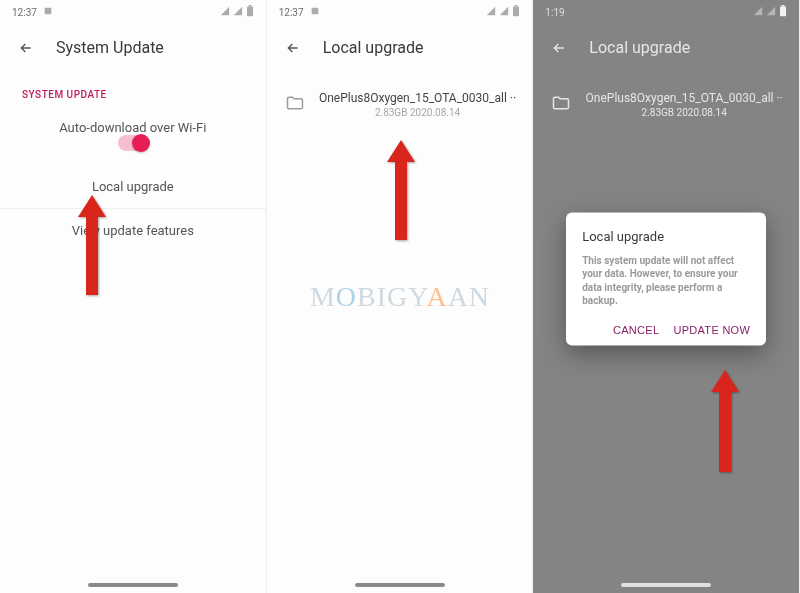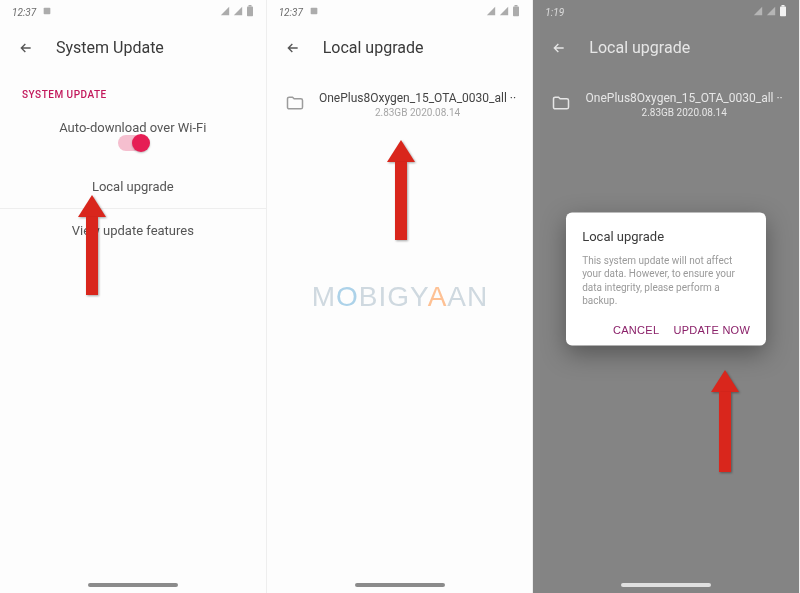--- a/index.html
+++ b/index.html
@@ -24,21 +24,20 @@
 
     
     .status-bar {
       height: 24px;
       display: flex;
       align-items: center;
       padding: 0 12px;
       font-size: 10px;
       color: #6b6b6b;
       justify-content: space-between;
-      font-style: italic;
     }
     .status-left { display: flex; align-items: center; gap: 6px; }
     .status-right { display: flex; align-items: center; gap: 3px; }
     .status-icon { opacity: .55; }
 
     
     .header {
       display: flex;
       align-items: center;
       padding: 14px 18px 18px;
@@ -135,21 +134,21 @@
     
     .watermark {
       position: absolute;
       left: 50%;
       top: 50%;
       transform: translate(-50%, -50%);
       font-size: 28px;
       font-weight: 400;
       letter-spacing: 1px;
       color: rgba(120,150,170,0.35);
-      font-family: Liberation Sans, sans-serif;
+      font-family: Liberation Serif, serif;
       pointer-events: none;
       user-select: none;
     }
     .watermark .o { color: rgba(40,140,200,0.38); }
     .watermark .a { color: rgba(255,120,20,0.45); }
 
     
     .panel3 {
       background: #fdfdfd;
     }
@@ -179,20 +178,21 @@
     .dialog-title {
       font-size: 13px;
       color: #3a3a3a;
       margin-bottom: 10px;
     }
     .dialog-body {
       font-size: 10px;
       color: #9a9a9a;
       line-height: 1.35;
       margin-bottom: 16px;
+      font-weight: bold;
     }
     .dialog-actions {
       display: flex;
       justify-content: flex-end;
       gap: 14px;
     }
     .dialog-btn {
       font-size: 11px;
       color: #8a2069;
       font-weight: 500;

